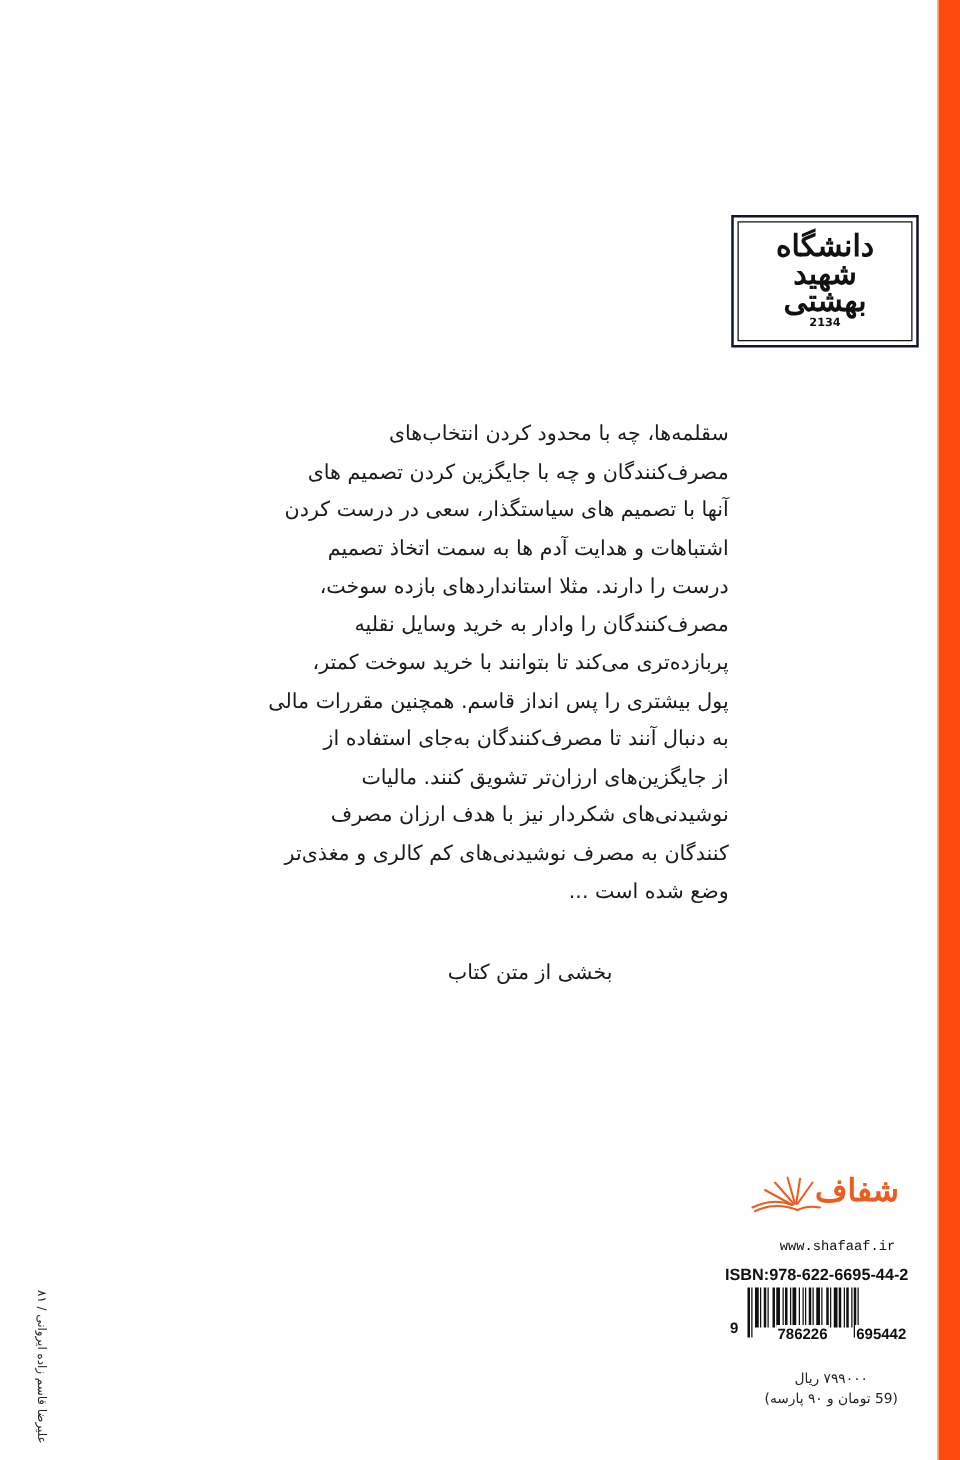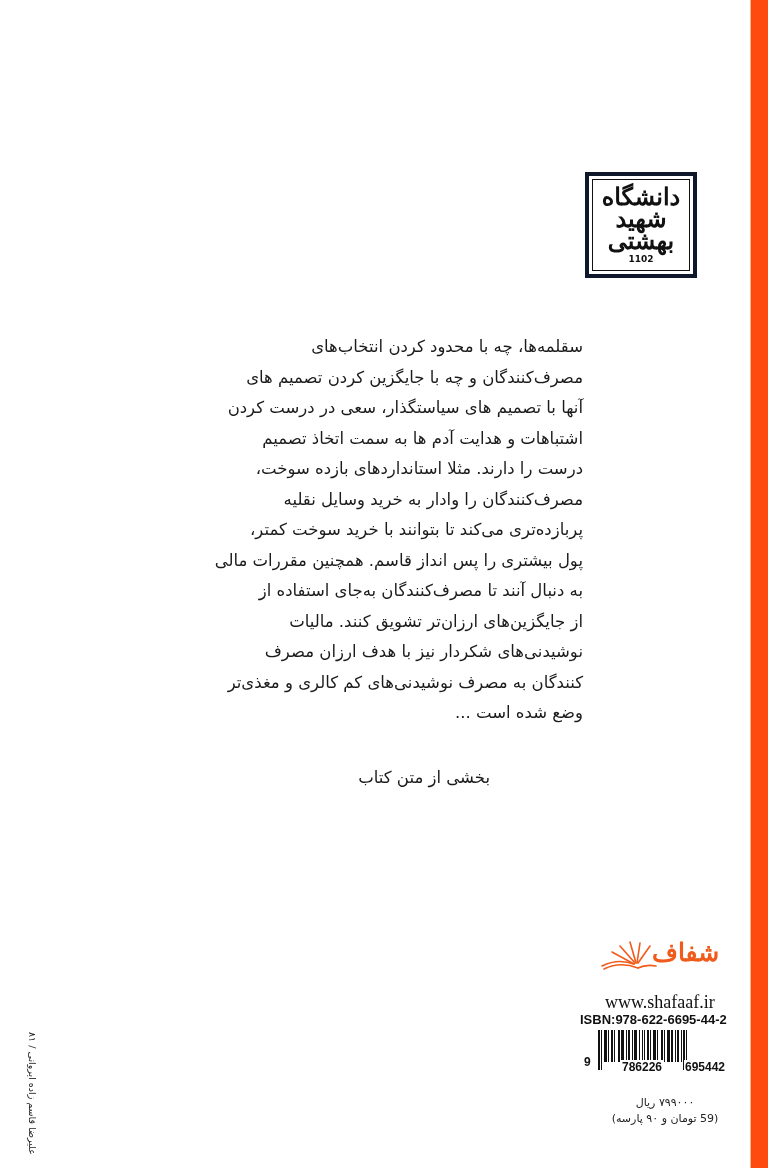--- a/index.html
+++ b/index.html
@@ -8,22 +8,22 @@
     background: #ffffff;
     font-family: "DejaVu Sans", sans-serif;
     color: #1a1a1a;
   }
   .spine {
     position: absolute; top: 0; right: 0; width: 17px; height: 1168px;
     background: #fe4a0e;
     border-left: 1px solid #f3b58e;
   }
   .logo {
-    position: absolute; left: 585px; top: 172px; width: 112px; height: 106px;
-    border: 4px solid #0f172a; box-sizing: border-box; background: #fff;
+    position: absolute; left: 585px; top: 172px; width: 150px; height: 106px;
+    border: 2px solid #0f172a; box-sizing: border-box; background: #fff;
   }
   .logo-inner {
     position: absolute; left: 3px; top: 3px; right: 3px; bottom: 3px;
     border: 1px solid #111;
     display: flex; flex-direction: column; align-items: center; justify-content: center;
     direction: rtl;
   }
   .logo-line {
     font-family: "DejaVu Serif", serif; font-weight: bold; font-size: 24px;
     line-height: 22px; color: #111; letter-spacing: -1px;
@@ -46,22 +46,22 @@
     position: absolute; left: 590px; top: 936px; width: 140px; height: 60px;
   }
   .pub-book {
     position: absolute; left: 8px; top: 4px; width: 62px; height: 30px;
   }
   .pub-name {
     position: absolute; left: 62px; top: 2px; direction: rtl;
     font-family: "DejaVu Serif", serif; font-weight: bold; font-size: 25px; color: #f05a1a;
   }
   .pub-url {
-    position: absolute; left: 605px; top: 992px; width: 130px; text-align: left;
-    font-family: Liberation Serif, serif; font-size: 18px; color: #111;
+    position: absolute; left: 605px; top: 992px; width: 130px; text-align: center;
+    font-family: Liberation Mono, monospace; font-size: 11px; color: #111;
   }
   .isbn-label {
     position: absolute; left: 580px; top: 1012px; width: 160px; text-align: left;
     font-family: "Liberation Sans", sans-serif; font-weight: bold; font-size: 13px; color: #111;
   }
   .barcode {
     position: absolute; left: 598px; top: 1030px; width: 130px; height: 40px;
     display: flex; align-items: flex-start;
   }
   .barcode span { display: block; background: #111; height: 32px; }
@@ -90,21 +90,21 @@
 </head>
 <body>
 
 <div class="spine"></div>
 
 <div class="logo">
   <div class="logo-inner">
     <div class="logo-line">دانشگاه</div>
     <div class="logo-line">شهید</div>
     <div class="logo-line">بهشتی</div>
-    <div class="logo-year">1102</div>
+    <div class="logo-year">2134</div>
   </div>
 </div>
 
 <div class="excerpt">
   <span class="excerpt-line">سقلمه‌ها، چه با محدود کردن انتخاب‌های</span>
   <span class="excerpt-line">مصرف‌کنندگان و چه با جایگزین کردن تصمیم های</span>
   <span class="excerpt-line">آنها با تصمیم های سیاستگذار، سعی در درست کردن</span>
   <span class="excerpt-line">اشتباهات و هدایت آدم ها به سمت اتخاذ تصمیم</span>
   <span class="excerpt-line">درست را دارند. مثلا استانداردهای بازده سوخت،</span>
   <span class="excerpt-line">مصرف‌کنندگان را وادار به خرید وسایل نقلیه</span>

